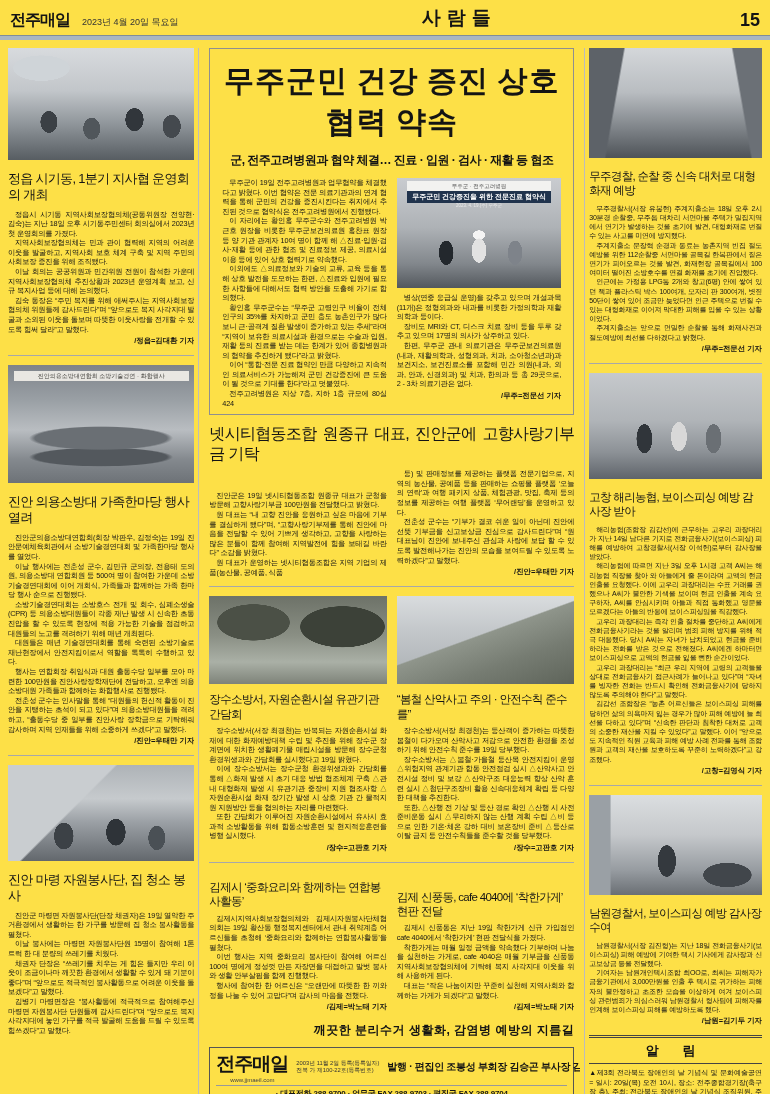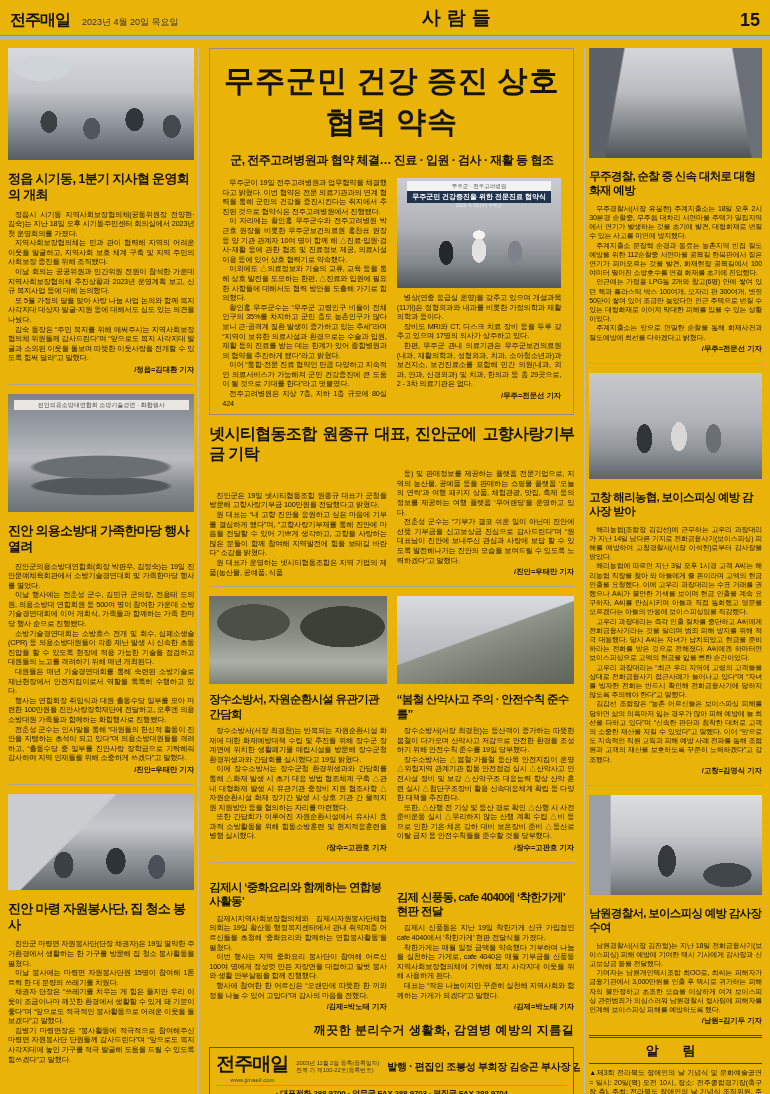--- a/index.html
+++ b/index.html
@@ -1,35 +1,35 @@
 <!DOCTYPE html>
 <html><head>
 <meta charset="utf-8">
 <style>
   html,body{margin:0;padding:0;background:#e8e8e8;}
-  .page{width:770px;height:1094px;background:#eab308;margin:0 auto;overflow:hidden;
+  .page{width:770px;height:1094px;background:#fde047;margin:0 auto;overflow:hidden;
         font-family:"Liberation Sans",sans-serif;color:#141414;position:relative;}
   
   .hdr{display:flex;align-items:flex-end;justify-content:space-between;padding:5px 10px 3px;}
   .hdr-left{display:flex;align-items:baseline;gap:12px;}
   .masthead{font-size:16px;font-weight:bold;letter-spacing:-1px;}
   .hdr-date{font-size:9px;color:#333;}
   .hdr-section{font-size:19px;font-weight:bold;letter-spacing:6px;}
   .hdr-page{font-size:18px;font-weight:bold;}
   .hdr-rule{height:4px;background:#a9b6c0;border-top:1px solid #7f8d98;margin:1px 0 0;}
   
   .cols{display:flex;padding:8px 8px 0;height:1046px;}
   .col{overflow:hidden;}
   .col-left{width:192px;}
   .col-center{width:376px;padding:0 6px;}
   .col-right{width:178px;}
   .vdiv{width:1px;background:#bcbcbc;margin:0 4px;}
   .hdiv{height:1px;background:#a8a8a8;margin:9px 0;}
   
-  .hl{font-size:13px;font-weight:bold;letter-spacing:-0.7px;line-height:1.25;margin:11px 0 6px;}
+  .hl{font-size:13px;font-weight:normal;letter-spacing:-0.7px;line-height:1.25;margin:11px 0 6px;}
   .body{font-size:7.3px;line-height:9.6px;text-align:justify;letter-spacing:-0.2px;}
   .body p{margin:0;text-indent:7px;}
   .byline{font-size:7.4px;font-weight:bold;text-align:right;margin-top:2px;}
   .c7{font-size:7px;line-height:9.2px;}
   
   .ph{position:relative;width:100%;overflow:hidden;background:#9aa0a4;}
   .ph-banner{position:absolute;top:5%;left:3%;right:3%;background:#e9e7e2;color:#42413d;
              font-size:6px;line-height:10px;height:10px;text-align:center;overflow:hidden;white-space:nowrap;}
   .ph-banner-dark{position:absolute;top:13px;left:6%;right:6%;background:#20334d;color:#fff;
              font-size:7px;line-height:12px;height:12px;text-align:center;overflow:hidden;white-space:nowrap;font-weight:bold;}
@@ -127,21 +127,20 @@
 
   <div class="cols">
 
     <div class="col col-left">
       <div class="ph g-meeting" style="height:112px;"></div>
       <div class="hl">정읍 시기동, 1분기 지사협 운영회의 개최</div>
       <div class="body">
           <p>정읍시 시기동 지역사회보장협의체(공동위원장 전양현·김숙)는 지난 18일 오후 시기동주민센터 회의실에서 2023년 첫 운영회의를 가졌다.</p>
           <p>지역사회보장협의체는 민과 관이 협력해 지역의 어려운 이웃을 발굴하고, 지역사회 보호 체계 구축 및 지역 주민의 사회보장 증진을 위해 조직됐다.</p>
           <p>이날 회의는 공공위원과 민간위원 전원이 참석한 가운데 지역사회보장협의체 추진상황과 2023년 운영계획 보고, 신규 복지사업 등에 대해 논의했다.</p>
-          <p>또 5월 가정의 달을 맞아 사랑 나눔 사업 논의와 함께 복지 사각지대 대상자 발굴·지원 등에 대해서도 심도 있는 의견을 나눴다.</p>
           <p>김숙 동장은 “주민 복지를 위해 애써주시는 지역사회보장협의체 위원들께 감사드린다”며 “앞으로도 복지 사각지대 발굴과 소외된 이웃을 돌보며 따뜻한 이웃사랑을 전개할 수 있도록 힘써 달라”고 말했다.</p>
         </div>
       <div class="byline">/정읍=김대환 기자</div>
 
       <div class="hdiv"></div>
 
       <div class="ph g-stage" style="height:118px;">
         <div class="ph-banner">진안의용소방대연합회 소방기술경연 · 화합행사</div>
       </div>
       <div class="hl">진안 의용소방대 가족한마당 행사 열려</div>

